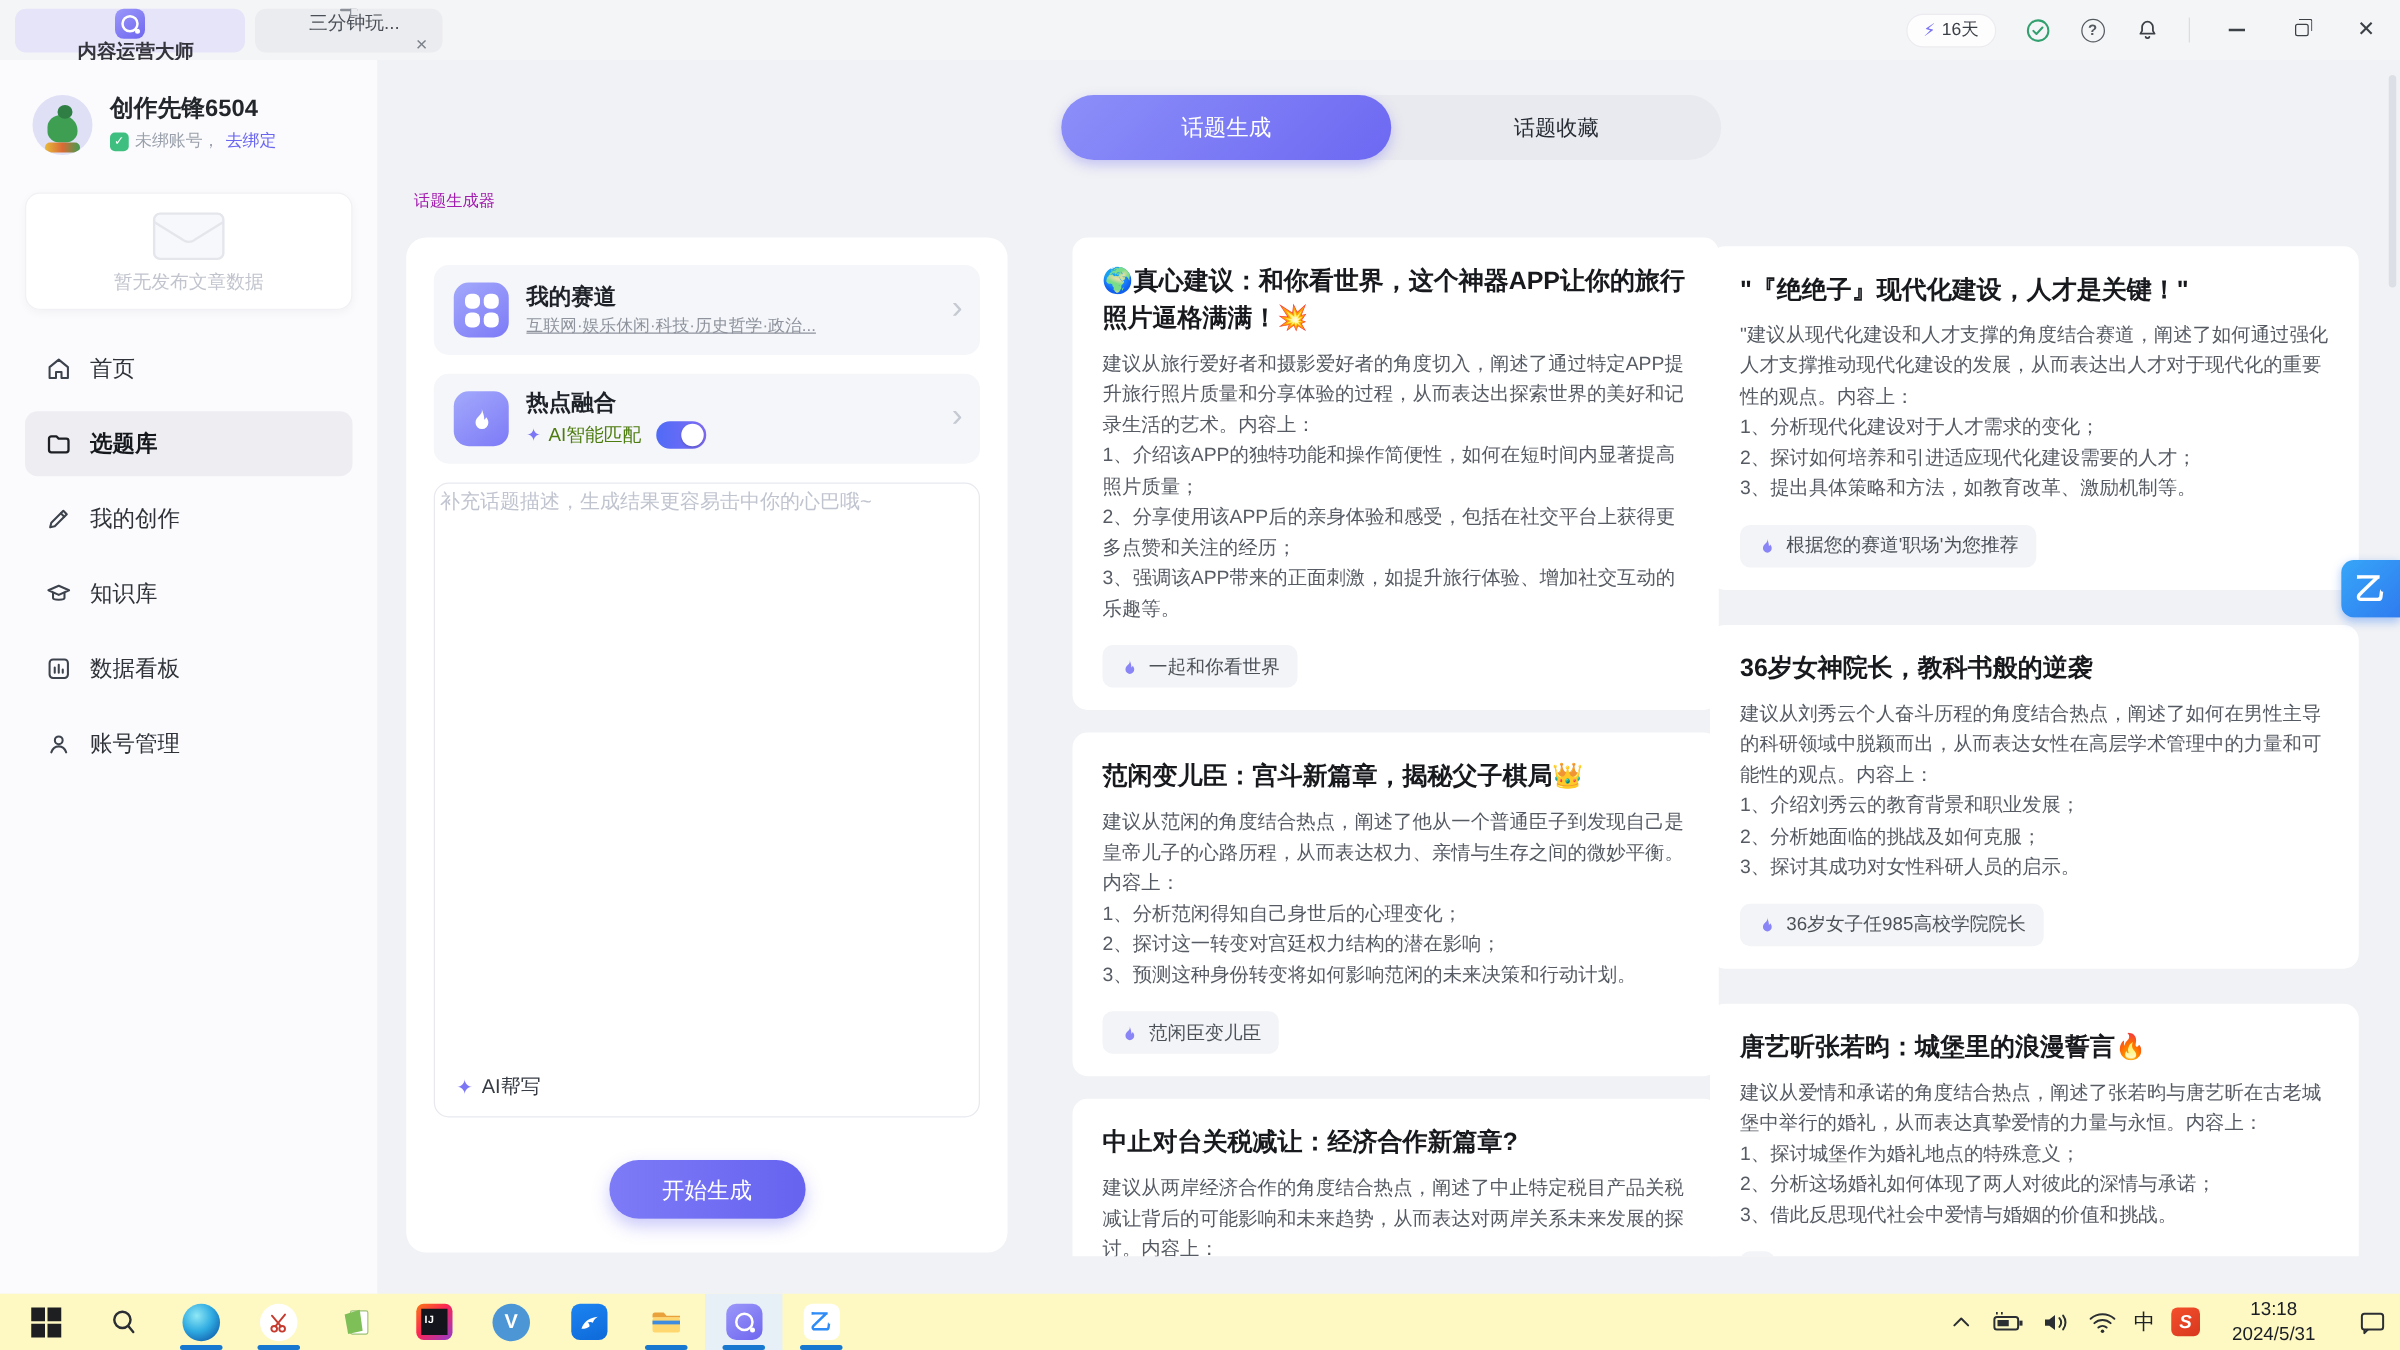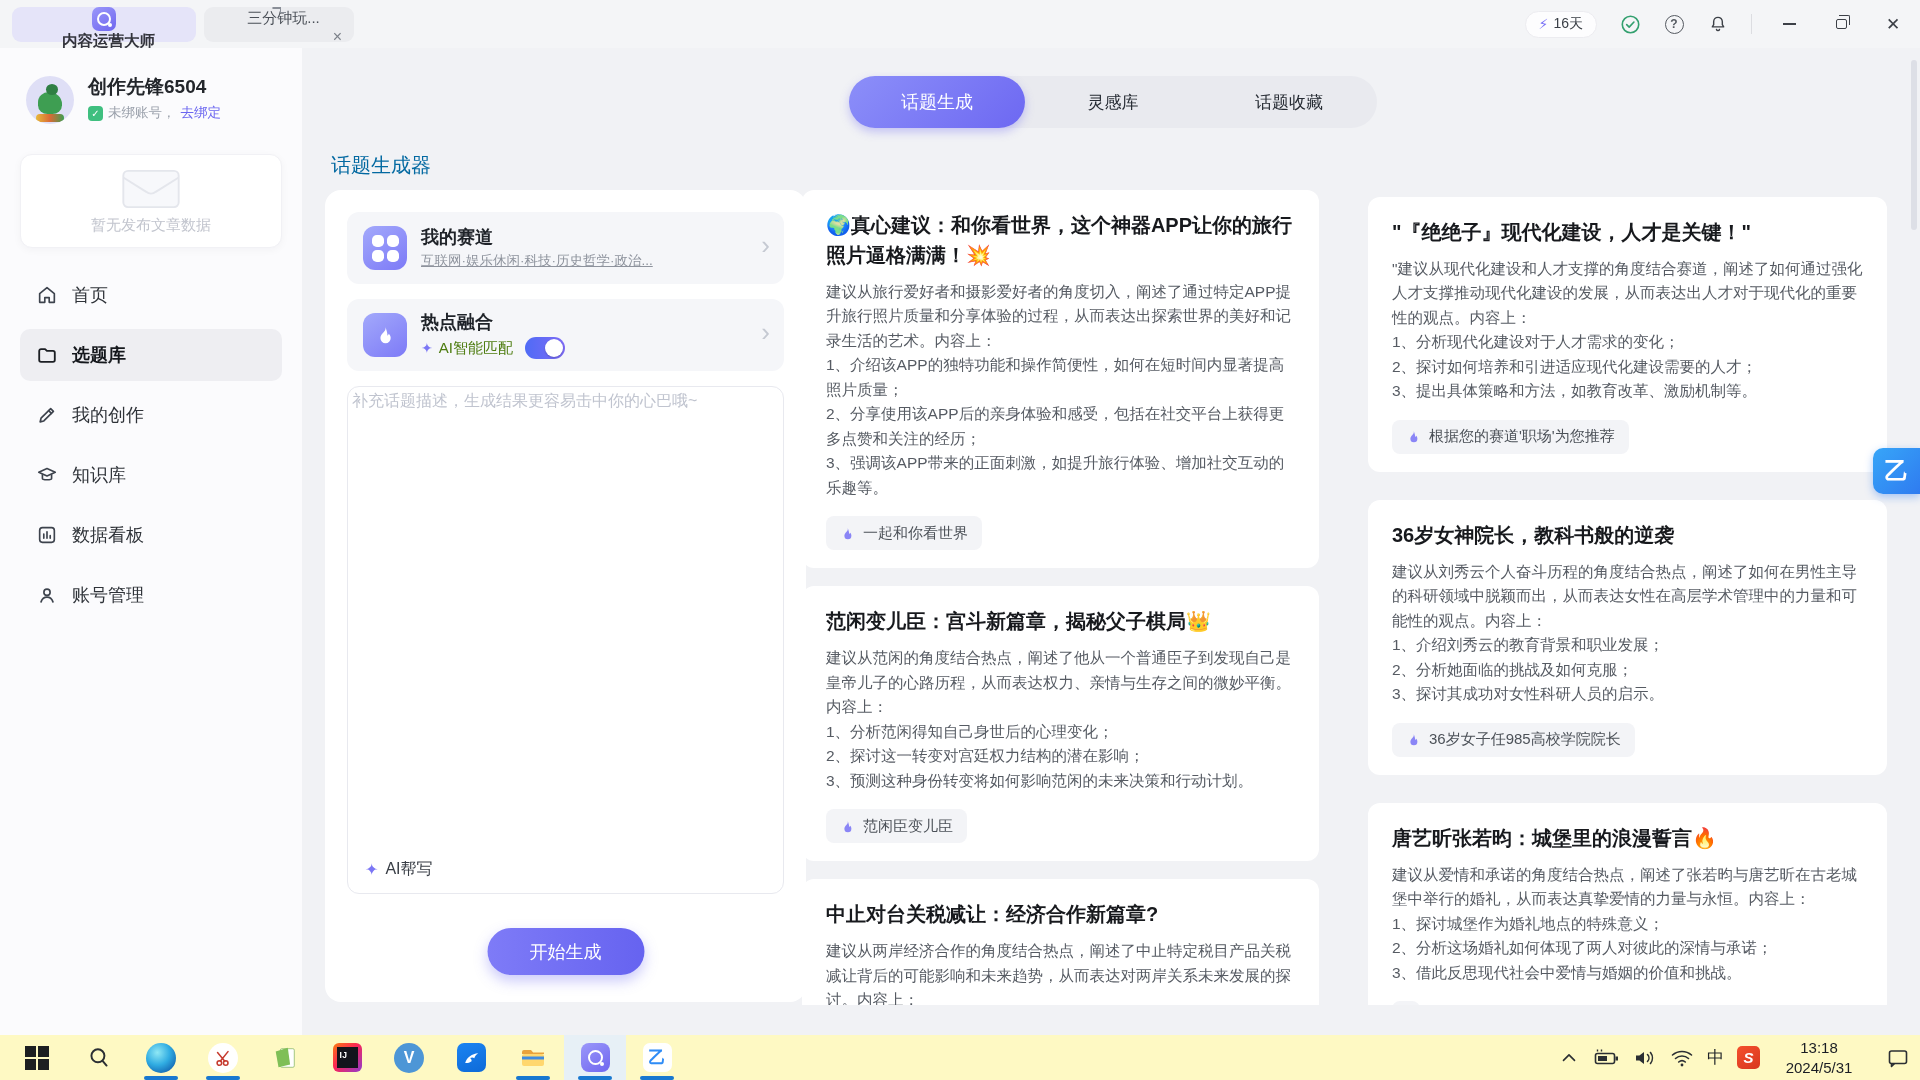--- a/index.html
+++ b/index.html
@@ -48,21 +48,21 @@
   .nav-item { height:52px; border-radius:10px; display:flex; align-items:center; padding:0 16px; gap:14px; font-size:18px; color:#2f3339; cursor:pointer; }
   .nav-item.active { background:#EEEEF2; font-weight:700; color:#15181d; }
   .nav-item svg { flex:0 0 auto; }
 
   
   .main { position:absolute; left:302px; top:48px; width:1618px; height:987px; background:#F1F2F5; }
   .viewport { position:absolute; left:0; top:0; width:1618px; height:957px; overflow:hidden; }
   .tabbar { position:absolute; left:547px; top:28px; width:528px; height:52px; background:#E9EAEF; border-radius:26px; display:flex; }
   .mtab { flex:1; display:flex; align-items:center; justify-content:center; font-size:17px; color:#262b33; border-radius:26px; cursor:pointer; }
   .mtab.active { background:linear-gradient(135deg,#8C8FF9,#6D68F2); color:#fff; font-size:18px; box-shadow:0 4px 10px rgba(109,104,242,.35); }
-  .gen-label { position:absolute; left:29px; top:104px; font-size:20px; color:#0369a1; }
+  .gen-label { position:absolute; left:29px; top:104px; font-size:13px; color:#a21caf; }
 
   .gen-panel { position:absolute; left:23px; top:142px; width:481px; height:812px; background:#fff; border-radius:16px; padding:22px; }
   .opt-card { height:72px; background:#F5F6F9; border-radius:12px; display:flex; align-items:center; padding:0 16px; position:relative; margin-bottom:15px; }
   .opt-ic { width:44px; height:44px; border-radius:12px; background:linear-gradient(145deg,#A3A9FB,#7D7AF7); display:flex; align-items:center; justify-content:center; margin-right:14px; flex:0 0 auto; }
   .clover { display:grid; grid-template-columns:12px 12px; grid-template-rows:12px 12px; gap:3px; }
   .clover span { background:#fff; border-radius:40%; }
   .opt-tx .t1 { font-size:18px; font-weight:700; color:#1f2329; line-height:1.25; }
   .opt-tx .t2 { font-size:13.5px; color:#8E939D; margin-top:4px; max-width:330px; white-space:nowrap; overflow:hidden;text-decoration:underline; }
   .opt-chev { position:absolute; right:14px; top:50%; transform:translateY(-58%); font-size:26px; color:#C5C9D2; font-weight:300; }
   .ai-row { display:flex; align-items:center; gap:6px; margin-top:4px; }
@@ -72,21 +72,21 @@
   .toggle::after { content:""; position:absolute; right:2px; top:2px; width:18px; height:18px; background:#fff; border-radius:50%; box-shadow:0 1px 2px rgba(0,0,0,.2); }
   .ta-wrap { position:relative; margin-top:15px; height:508px; }
   .ta-wrap textarea { width:100%; height:100%; border:1.5px solid #E8E9EF; border-radius:12px; resize:none; padding:4px; font-size:16px; font-family:inherit; color:#333; outline:none; }
   .ta-wrap textarea::placeholder { color:#C0C4CF; }
   .ai-write { position:absolute; left:18px; bottom:14px; display:flex; align-items:center; gap:7px; background:transparent; border:none; cursor:pointer; }
   .ai-write .s { color:#7B76F5; font-size:16px; }
   .ai-write .t { font-size:16px; color:#383d45; }
   .gen-btn { position:absolute; left:50%; transform:translateX(-50%); bottom:27px; width:157px; height:47px; border:none; border-radius:24px; background:linear-gradient(90deg,#7E7BF7,#6663F0); color:#fff; font-size:18px; cursor:pointer; box-shadow:0 6px 14px rgba(102,99,240,.35); }
 
   .col { position:absolute; display:flex; flex-direction:column; }
-  .col.mid { left:500px; top:142px; width:517px; gap:18px; }
+  .col.mid { left:556px; top:142px; width:517px; gap:18px; }
   .col.right { left:1066px; top:149px; width:519px; gap:28px; }
   .topic-card { background:#fff; border-radius:12px; padding:20px 24px 18px; cursor:pointer; }
   .tc-title { font-size:20px; font-weight:700; color:#17191d; line-height:1.5; margin-bottom:10px; }
   .tc-body { font-size:15.5px; color:#565b63; line-height:1.58; white-space:pre-line; }
   .tc-tag { display:inline-flex; align-items:center; gap:8px; margin-top:16px; height:34px; padding:0 14px; background:#F3F4F7; border-radius:8px; font-size:15px; color:#4c5158; }
   .tc-tag svg { color:#8A85F6; }
 
   .float-logo { position:absolute; right:0; top:400px; width:47px; height:46px; border-radius:10px 0 0 10px; background:linear-gradient(135deg,#37A6F8,#2F7BF0); color:#fff; font-size:24px; font-weight:700; display:flex; align-items:center; justify-content:center; box-shadow:0 3px 8px rgba(47,123,240,.4); z-index:5; cursor:pointer; }
   .scroll-thumb { position:absolute; right:3px; top:12px; width:6px; height:170px; border-radius:3px; background:#DDDFE6; }
 
@@ -224,21 +224,20 @@
       <span>账号管理</span>
     </div>
   </div>
 </div>
 
 <div class="main">
   <div class="viewport">
 
     <div class="tabbar">
       <div class="mtab active">话题生成</div>
-      <div class="mtab">灵感库</div>
       <div class="mtab">话题收藏</div>
     </div>
 
     <div class="gen-label">话题生成器</div>
 
     <div class="gen-panel">
       <div class="opt-card">
         <span class="opt-ic">
             <span class="clover">
               <span></span>

